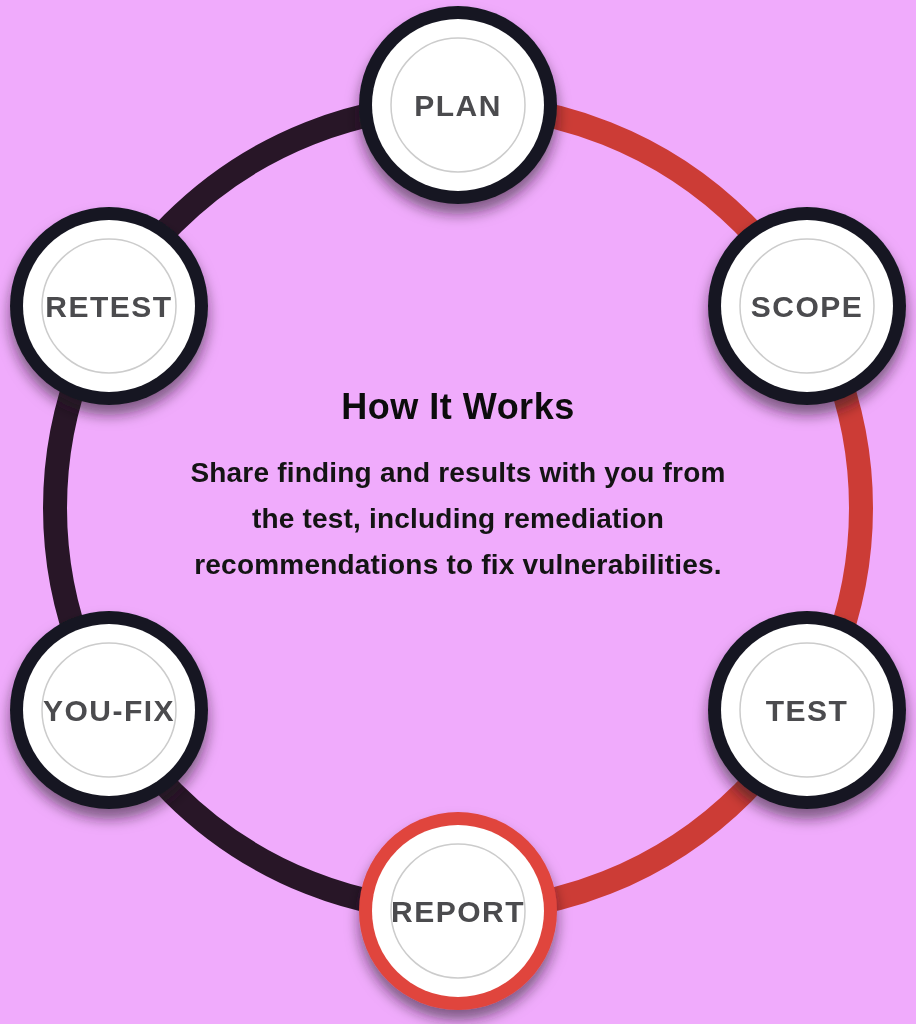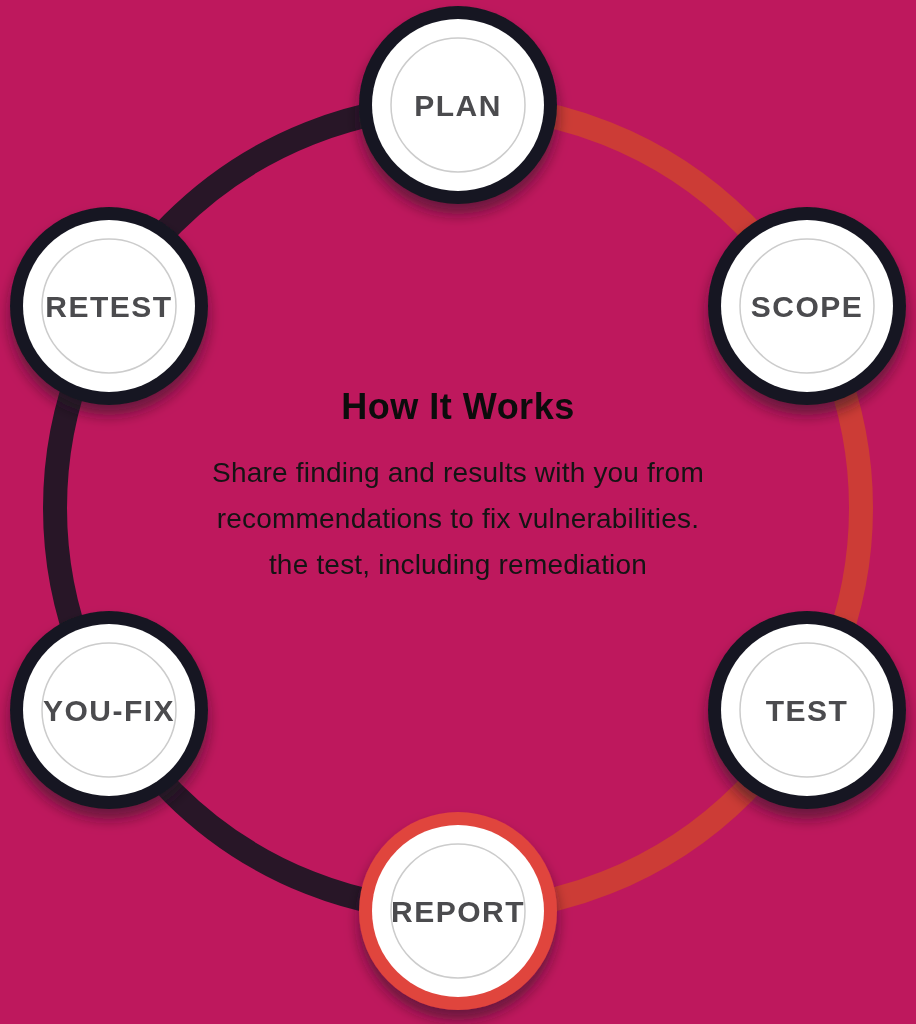--- a/index.html
+++ b/index.html
@@ -6,21 +6,21 @@
     margin: 0;
     padding: 0;
     background: #ffffff;
     font-family: "Liberation Sans", sans-serif;
   }
   .canvas {
     position: relative;
     width: 916px;
     height: 1024px;
     overflow: hidden;
-    background: #be185d;
+    background: #f0abfc;
   }
   .ring-svg {
     position: absolute;
     left: 0;
     top: 0;
   }
   .node-label {
     font-family: "Liberation Sans", sans-serif;
     font-weight: bold;
     font-size: 30px;
@@ -35,21 +35,21 @@
     pointer-events: none;
   }
   .center-title {
     font-size: 36px;
     font-weight: bold;
     letter-spacing: 0.5px;
     margin: 0 0 22px 0;
   }
   .center-desc-line {
     font-size: 28px;
-    font-weight: normal;
+    font-weight: bold;
     line-height: 46px;
     letter-spacing: 0.2px;
   }
 </style>
 </head>
 <body>
 
 <div class="canvas">
 
   <svg class="ring-svg" width="916" height="1024" viewBox="0 0 916 1024">
@@ -102,18 +102,18 @@
       <circle r="86" fill="#ffffff"></circle>
       <circle r="67" fill="none" stroke-width="1.5" stroke="#cccccc"></circle>
       <text class="node-label" text-anchor="middle" dominant-baseline="central" fill="#4b4b4e">RETEST</text>
     </g>
   </svg>
 
   <div class="center-text">
     <div class="center-title" style="color: rgb(12, 12, 12);">How It Works</div>
     <div class="center-desc">
       <div class="center-desc-line" style="color: rgb(20, 20, 20);">Share finding and results with you from</div>
+      <div class="center-desc-line" style="color: rgb(20, 20, 20);">the test, including remediation</div>
       <div class="center-desc-line" style="color: rgb(20, 20, 20);">recommendations to fix vulnerabilities.</div>
-      <div class="center-desc-line" style="color: rgb(20, 20, 20);">the test, including remediation</div>
     </div>
   </div>
 
 </div>
 
 </body></html>

